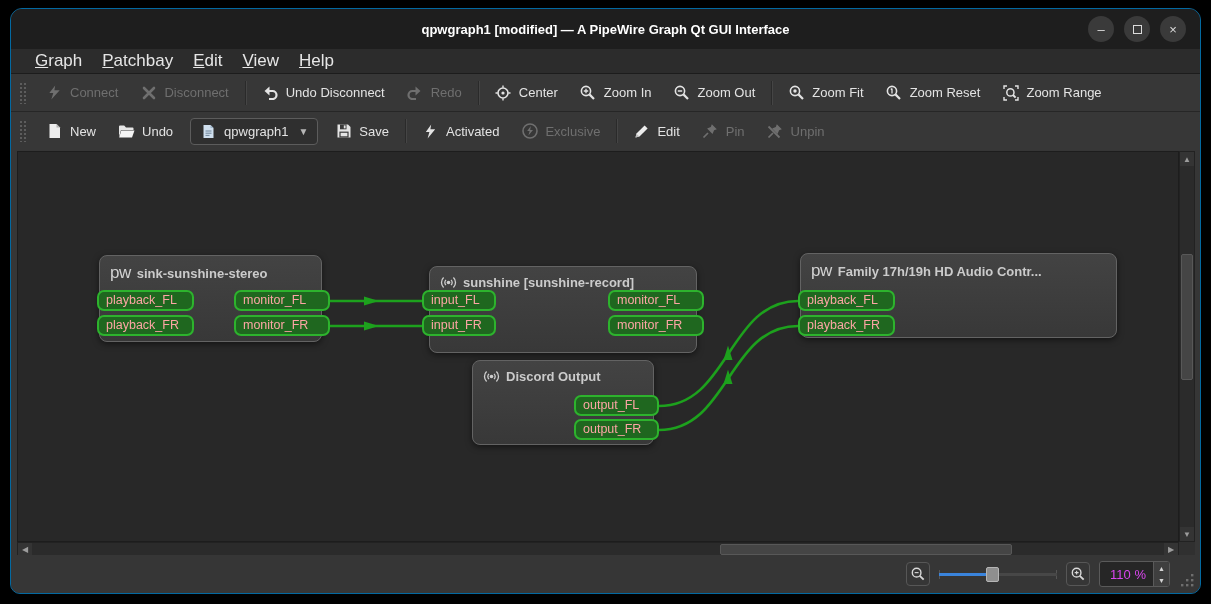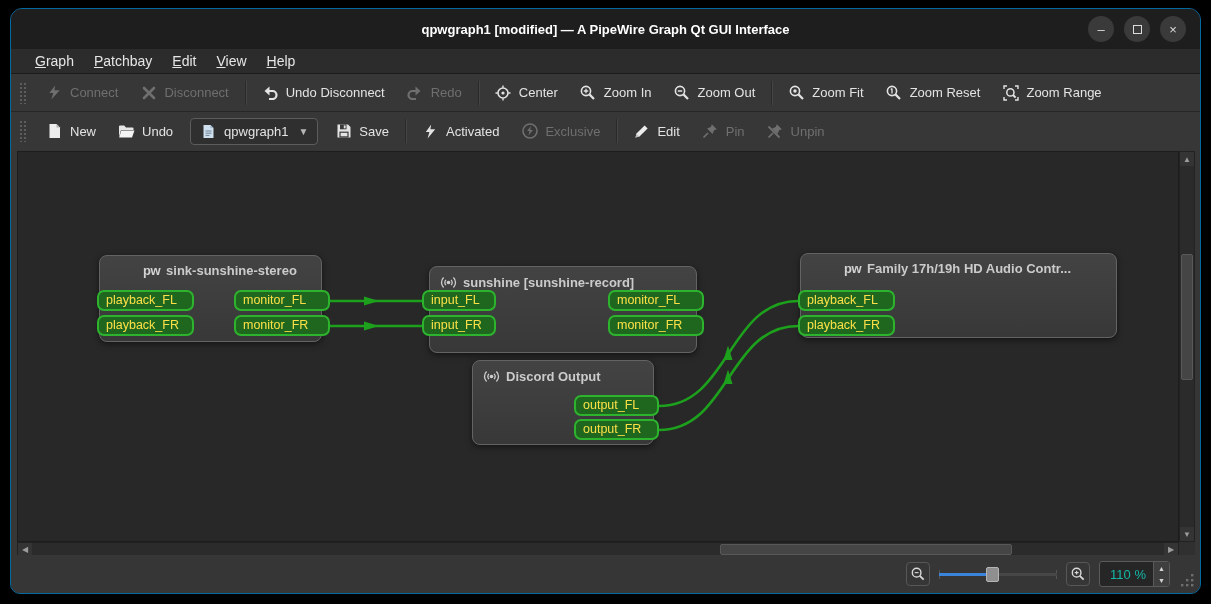--- a/index.html
+++ b/index.html
@@ -17,21 +17,21 @@
   .title { color:#ffffff; font-size:13px; font-weight:bold; }
   .win-controls { position:absolute; right:14px; top:7px; display:flex; gap:10px; }
   .wbtn { width:26px; height:26px; border-radius:50%; background:#3a3a3a; color:#dcdcdc;
           display:flex; align-items:center; justify-content:center; font-size:13px; line-height:1; }
   .wbtn .sq { width:9px; height:9px; border:1.5px solid #dcdcdc; }
 
   
   .menubar { position:absolute; left:0; top:40px; width:100%; height:25px;
              background:#2c2c2c; display:flex; align-items:center; padding-left:14px;
              border-bottom:1px solid #1c1c1c; }
-  .menu-item { display:inline-block; color:#e6e6e6; font-size:14px; padding:3px 10px; }
+  .menu-item { display:inline-block; color:#e6e6e6; font-size:17px; padding:3px 10px; }
   .menu-item::first-letter { text-decoration:underline; }
 
   
   .toolbar { position:absolute; left:0; width:100%; height:38px; background:#373737;
              display:flex; align-items:center; padding-left:6px; }
   .tb1 { top:65px; border-bottom:1px solid #262626; }
   .tb2 { top:103px; }
   .grip-v { width:8px; height:22px; margin:0 8px 0 2px;
             background-image:radial-gradient(#5d5d5d 1px, transparent 1.2px);
             background-size:4px 4px; }
@@ -50,25 +50,25 @@
   
   .canvas-wrap { position:absolute; left:6px; top:142px; width:1178px; height:406px; }
   .canvas { position:absolute; left:0; top:0; right:16px; bottom:15px;
             background:#282828; border:1px solid #1d1d1d; overflow:hidden; }
 
   .node { position:absolute; background:linear-gradient(#434343,#383838);
           border:1px solid #636363; border-radius:8px;
           box-shadow:0 2px 6px rgba(0,0,0,.5); }
   .node-title { display:flex; align-items:center; gap:6px; padding:7px 10px 0 10px;
                 color:#cbcbcb; font-size:13px; font-weight:bold; white-space:nowrap; overflow:hidden; }
-  .pw-glyph { font-weight:bold; font-size:13px; color:#d2d2d2; letter-spacing:-0.5px;margin-left:33px; }
+  .pw-glyph { font-weight:normal; font-size:17px; color:#d2d2d2; letter-spacing:-0.5px; }
 
   .port { position:absolute; height:21px; line-height:17px; padding:0 7px;
           background:#1f671f; border:2px solid #2db32d; border-radius:7px;
-          color:#fde047; font-size:12.5px; white-space:nowrap; overflow:hidden; }
+          color:#fca5a5; font-size:12.5px; white-space:nowrap; overflow:hidden; }
 
   svg.wires { position:absolute; left:0; top:0; pointer-events:none; }
   svg.wires path { pointer-events:stroke; }
 
   
   .vscroll { position:absolute; right:0; top:0; width:16px; bottom:15px; background:#2b2b2b;
              border:1px solid #222; }
   .hscroll { position:absolute; left:0; bottom:0; height:15px; right:16px; background:#2b2b2b;
              border:1px solid #222; }
   .sb-btn { position:absolute; background:#343434; color:#9c9c9c; font-size:8px;
@@ -85,21 +85,21 @@
   .zbtn { width:24px; height:24px; border:1px solid #575757; border-radius:4px;
           display:flex; align-items:center; justify-content:center; color:#d8d8d8; }
   .slider { position:relative; width:118px; height:22px; }
   .slider .tick { position:absolute; top:7px; width:1px; height:9px; background:#555; }
   .slider .track { position:absolute; left:0; right:0; top:10px; height:3px; background:#474747; }
   .slider .fill { position:absolute; left:0; width:52px; top:10px; height:3px; }
   .slider .handle { position:absolute; left:47px; top:4px; width:13px; height:15px;
                     background:#8f8f8f; border:1px solid #b5b5b5; border-radius:2px; }
   .spinbox { display:flex; align-items:center; height:26px; background:#262626;
              border:1px solid #5a5a5a; border-radius:3px; overflow:hidden; }
-  .spin-value { color:#14b8a6; font-size:13px; padding:0 7px 0 10px; min-width:46px; text-align:right; }
+  .spin-value { color:#d946ef; font-size:13px; padding:0 7px 0 10px; min-width:46px; text-align:right; }
   .spin-arrows { display:flex; flex-direction:column; width:16px; height:100%; background:#3f3f3f;
                  border-left:1px solid #5a5a5a; }
   .spin-arrows div { flex:1; display:flex; align-items:center; justify-content:center;
                      color:#d5d5d5; font-size:7px; }
   .size-grip { position:absolute; right:5px; bottom:5px; }
 </style>
 </head>
 <body>
 
 <div id="stage">

